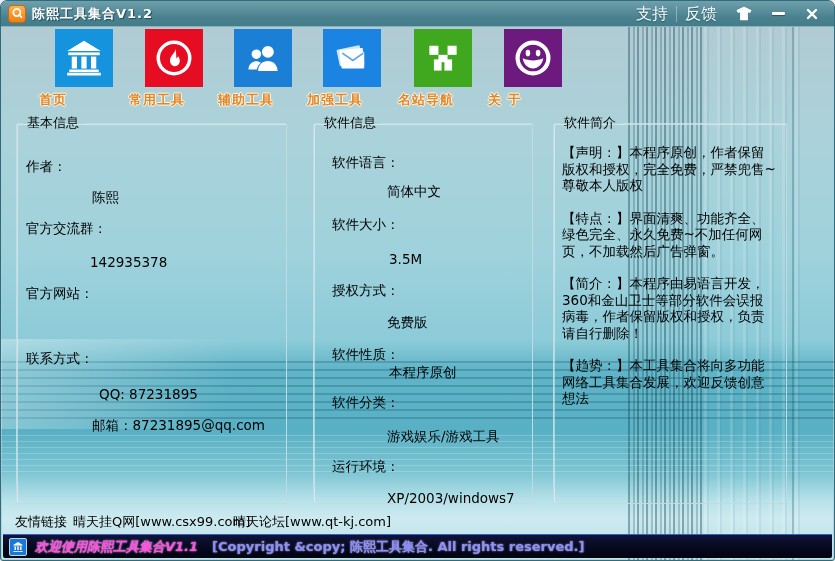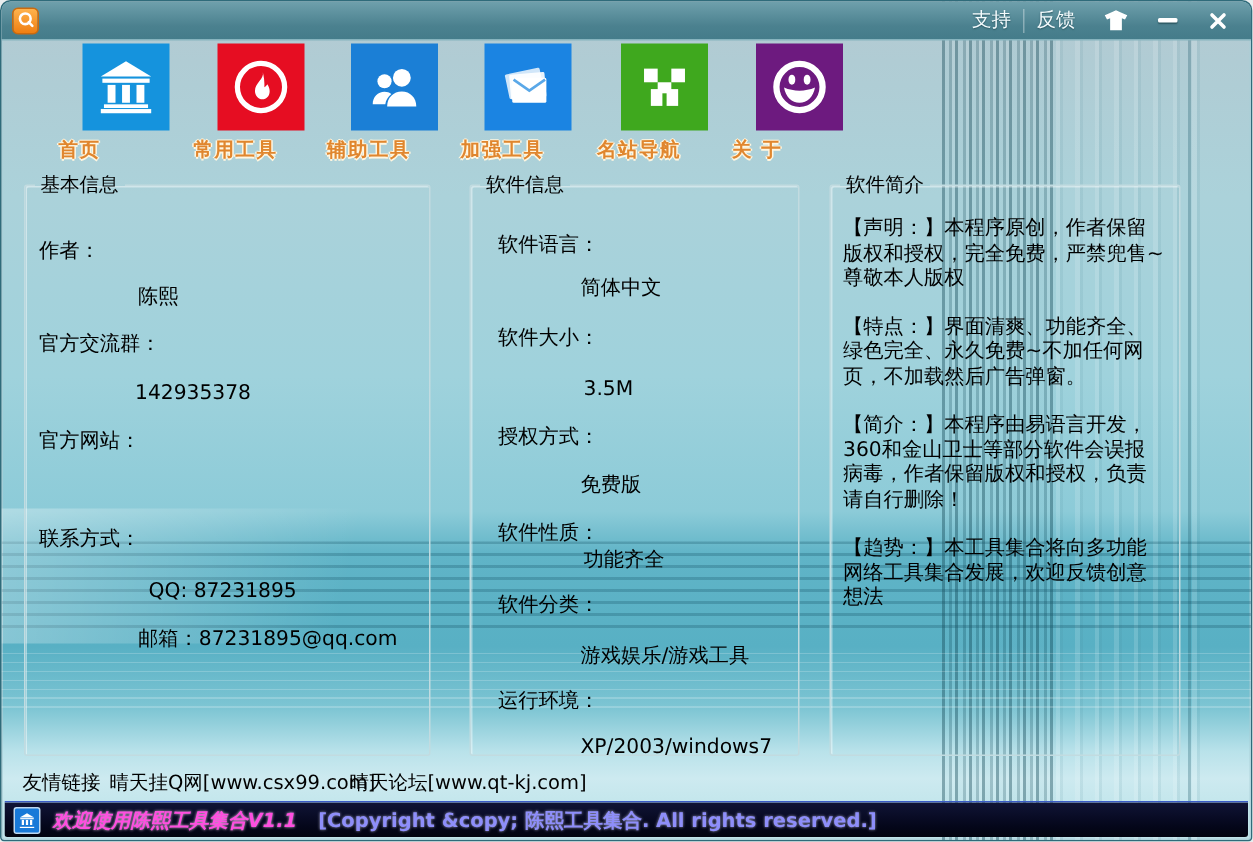--- a/index.html
+++ b/index.html
@@ -37,21 +37,21 @@
     padding:0 7px; background:linear-gradient(#70a1ad, #4c droppable 0); 
     background:linear-gradient(#6fa0ac, #4b818f 65%, #447c8a);
     border-bottom:1px solid #86b4be;
   }
   .app-icon { width:18px; height:18px; border-radius:4px; flex:0 0 auto;
     background:linear-gradient(#ffb34d, #ef7f12); border:1px solid #c96a10;
     display:flex; align-items:center; justify-content:center; }
   .title-text { margin-left:6px; color:#fff; font-size:13px; font-weight:bold;
     letter-spacing:1px; text-shadow:1px 1px 1px #1e4a56; }
   .tb-right { margin-left:auto; display:flex; align-items:center; height:100%; }
-  .tb-link { color:#f4fbfd; font-size:13px; padding:0 8px; height:16px; line-height:16px;
+  .tb-link { color:#f4fbfd; font-size:16px; padding:0 8px; height:16px; line-height:16px;
     border-right:1px solid rgba(255,255,255,.35); cursor:default; text-shadow:0 1px 1px #2a5660; }
   .tb-btn { display:flex; align-items:center; justify-content:center;
     width:30px; height:20px; margin-left:4px; }
   .min-bar { width:13px; height:3px; background:#fff; border-radius:1px; box-shadow:0 1px 1px #2a5660; }
   
   .nav { position:absolute; top:28px; left:0; width:100%; height:88px; z-index:2; }
   .nav-btn { position:absolute; width:90px; text-align:left; cursor:pointer; }
   .tile { width:58px; height:58px; margin:0 auto; display:flex; align-items:center; justify-content:center; }
   .nav-label { margin-top:4px; font-size:13px; font-weight:bold; color:#e0862e; letter-spacing:1px;
     text-shadow:-1px 0 0 #fff6e0, 1px 0 0 #fff6e0, 0 -1px 0 #fff6e0, 0 1px 0 #fff6e0; }
@@ -95,20 +95,21 @@
   <div class="tex tex-horiz-b"></div>
   <div class="tex tex-diag"></div>
 
   <div class="titlebar">
     <div class="app-icon">
       <svg width="13" height="13" viewBox="0 0 16 16">
         <circle cx="7.2" cy="6.8" r="4.4" fill="none" stroke="#fff" stroke-width="2.1"></circle>
         <line x1="10" y1="9.6" x2="13" y2="12.6" stroke="#fff" stroke-width="2.1" stroke-linecap="round"></line>
       </svg>
     </div>
+    <div class="title-text">陈熙工具集合V1.2</div>
     <div class="tb-right">
       <span class="tb-link">支持</span>
       <span class="tb-link" style="border-right:none;">反馈</span>
       <span class="tb-btn">
         <svg width="20" height="15" viewBox="0 0 24 18">
           <path fill="#fff" d="M8.5 2.5 12 1l3.5 1.5L21 5l-1.8 3.4-2.5-1V17H7.3V7.4l-2.5 1L3 5z"></path>
         </svg>
       </span>
       <span class="tb-btn">
           <span class="min-bar"></span>
@@ -214,21 +215,21 @@
 
   <fieldset id="panel-softinfo">
     <legend>软件信息</legend>
     <div class="pline" style="left:18px; top:22px;">软件语言：</div>
     <div class="pline" style="left:73px; top:51px;">简体中文</div>
     <div class="pline" style="left:18px; top:84px;">软件大小：</div>
     <div class="pline" style="left:75px; top:119px;">3.5M</div>
     <div class="pline" style="left:18px; top:150px;">授权方式：</div>
     <div class="pline" style="left:73px; top:182px;">免费版</div>
     <div class="pline" style="left:18px; top:214px;">软件性质：</div>
-    <div class="pline" style="left:75px; top:232px;">功能齐全</div>
+    <div class="pline" style="left:75px; top:232px;">本程序原创</div>
     <div class="pline" style="left:18px; top:262px;">软件分类：</div>
     <div class="pline" style="left:73px; top:296px;text-align:right;">游戏娱乐/游戏工具</div>
     <div class="pline" style="left:18px; top:326px;">运行环境：</div>
     <div class="pline" style="left:73px; top:358px;">XP/2003/windows7</div>
   </fieldset>
 
   <fieldset id="panel-intro">
     <legend>软件简介</legend>
     <div class="intro-body">
       <p>【声明：】本程序原创，作者保留版权和授权，完全免费，严禁兜售~尊敬本人版权</p>

